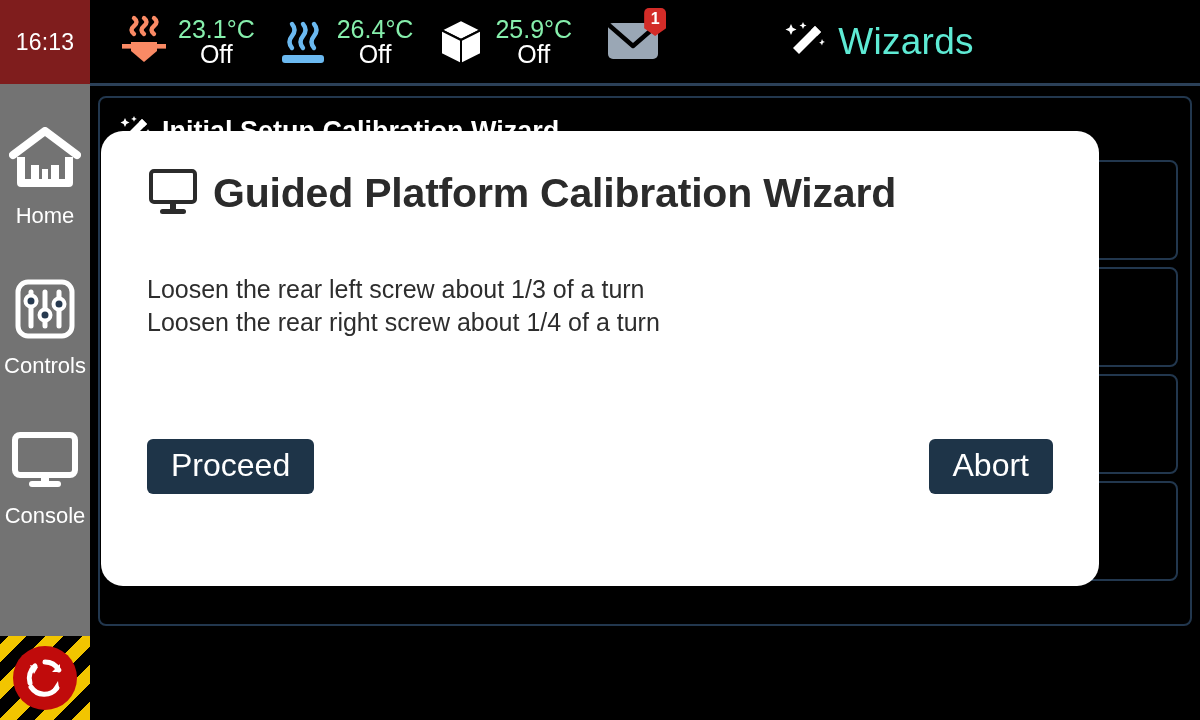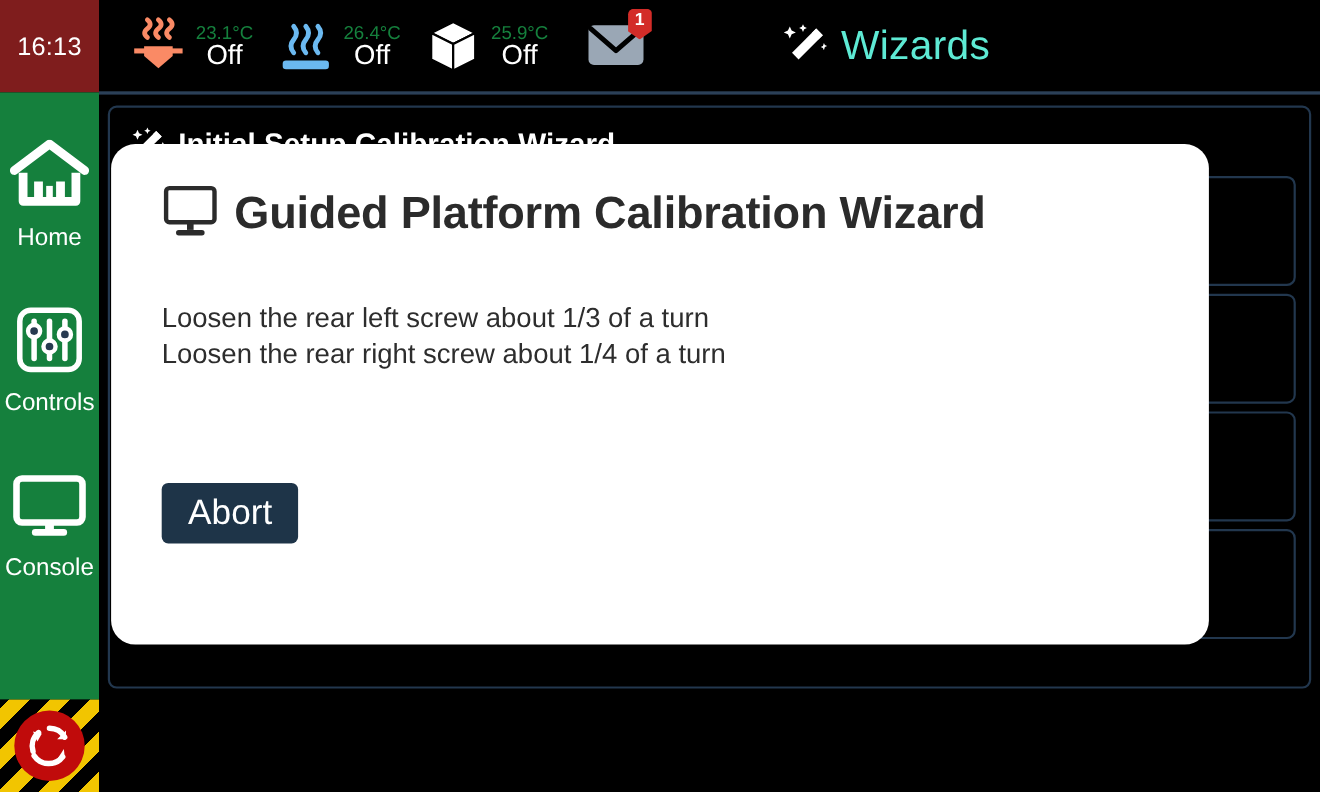--- a/index.html
+++ b/index.html
@@ -61,21 +61,21 @@
     display: flex; align-items: center; justify-content: center;
     flex: 0 0 52px;
   }
   .status-item .si-readout {
     margin-left: 8px;
     display: flex;
     flex-direction: column;
     align-items: center;
     line-height: 1.02;
   }
-  .si-temp { color: #15803d; font-size: 17px; }
+  .si-temp { color: #86efac; font-size: 25px; }
   .si-state { color: #ffffff; font-size: 25px; }
 
   .mail-wrap {
     position: relative;
     width: 62px; height: 58px;
     display: flex; align-items: center; justify-content: center;
     margin-left: 8px;
   }
   .mail-badge {
     position: absolute;
@@ -110,21 +110,21 @@
     left: 90px; top: 83px;
     width: 1110px; height: 3px;
     background: #2B4058;
   }
 
   
   .sidebar {
     position: absolute;
     left: 0; top: 84px;
     width: 90px; height: 552px;
-    background: #15803d;
+    background: #737373;
     display: flex;
     flex-direction: column;
     align-items: center;
     padding-top: 16px;
   }
   .nav-item {
     width: 90px;
     height: 150px;
     display: flex;
     flex-direction: column;
@@ -439,17 +439,18 @@
       <span class="modal-title">Guided Platform Calibration Wizard</span>
     </div>
 
     <div class="modal-body">
       <div class="spacer"></div>
       <p>Loosen the rear left screw about 1/3 of a turn</p>
       <p>Loosen the rear right screw about 1/4 of a turn</p>
     </div>
 
     <div class="modal-actions">
+      <button class="dlg-btn">Proceed</button>
       <button class="dlg-btn">Abort</button>
     </div>
   </div>
 
 </div>
 
 </body></html>

